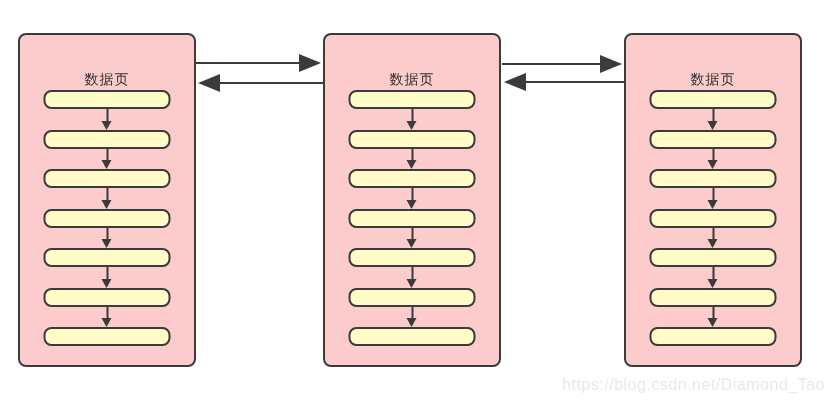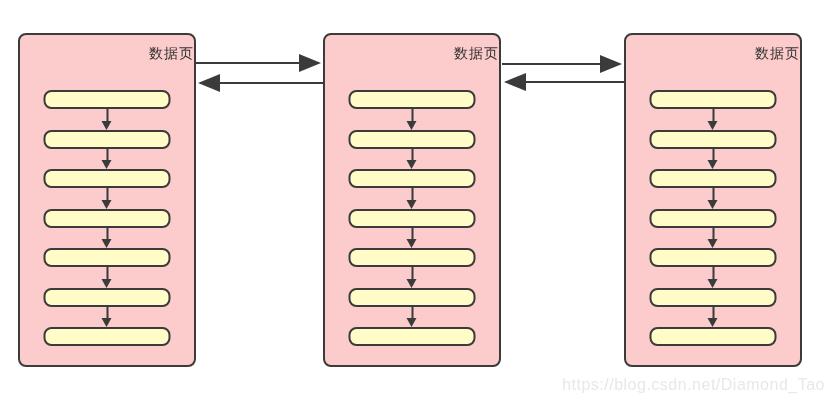--- a/index.html
+++ b/index.html
@@ -25,24 +25,25 @@
     position: absolute;
     top: 33px;
     width: 178px;
     height: 334px;
     background: var(--page-fill);
     border: 2px solid var(--stroke);
     border-radius: 8px;
   }
   .page-title {
     padding-top: 10px;
-    text-align: right;
+    text-align: center;
     font-size: 14px;
     color: var(--text);
     letter-spacing: 1px;
+    margin-top: 26px;
   }
   .slots {
     position: absolute;
     top: 55px;
     left: 50%;
     transform: translateX(-50%);
     width: 127px;
   }
   .slot {
     width: 127px;

